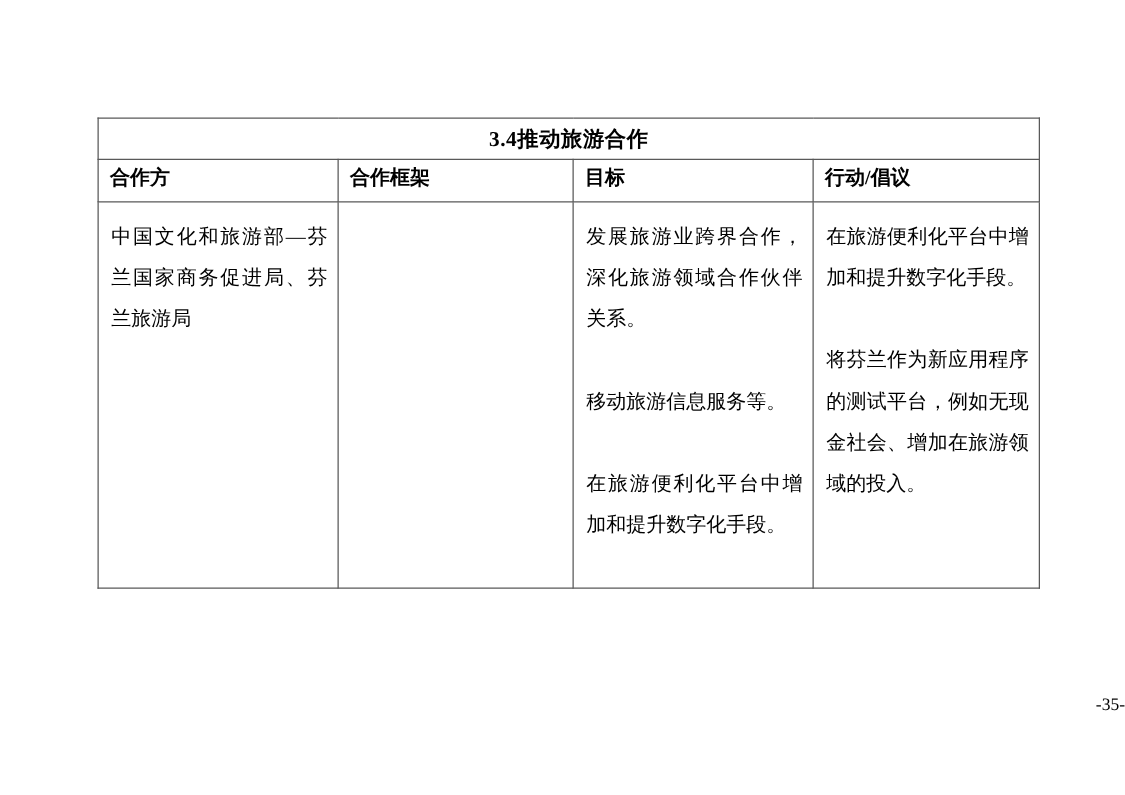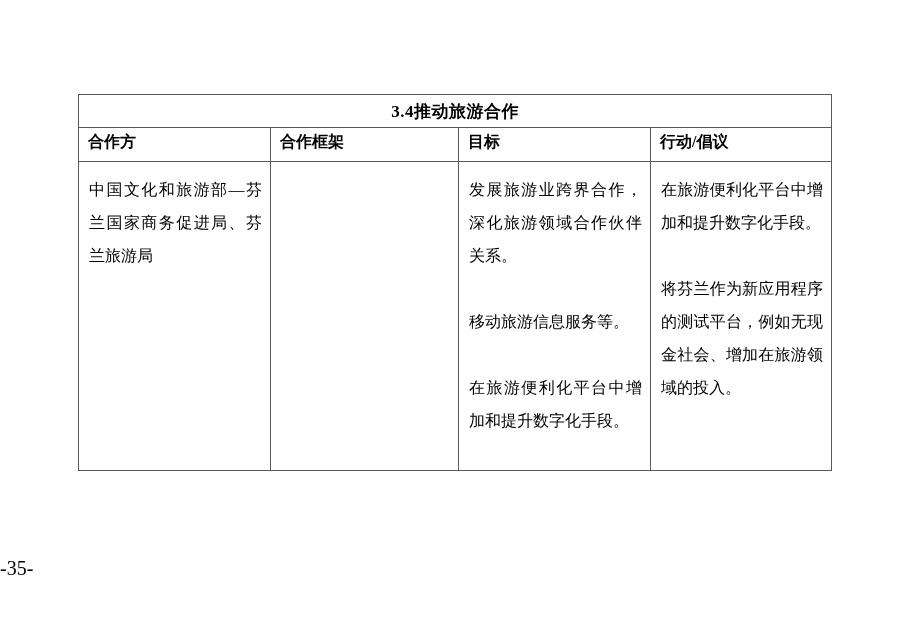--- a/index.html
+++ b/index.html
@@ -57,22 +57,22 @@
     text-align: justify;
     text-align-last: left;
     word-break: normal;
     line-break: strict;
   }
   .page-number {
     position: absolute;
     left: 0;
     top: 557px;
     width: 100%;
-    text-align: left;
-    font-size: 20px;
+    text-align: right;
+    font-size: 14px;
     font-family: "Liberation Serif", serif;
   }
 </style>
 </head>
 <body>
 
 <div class="page">
 
   <table class="coop-table">
     <colgroup>

